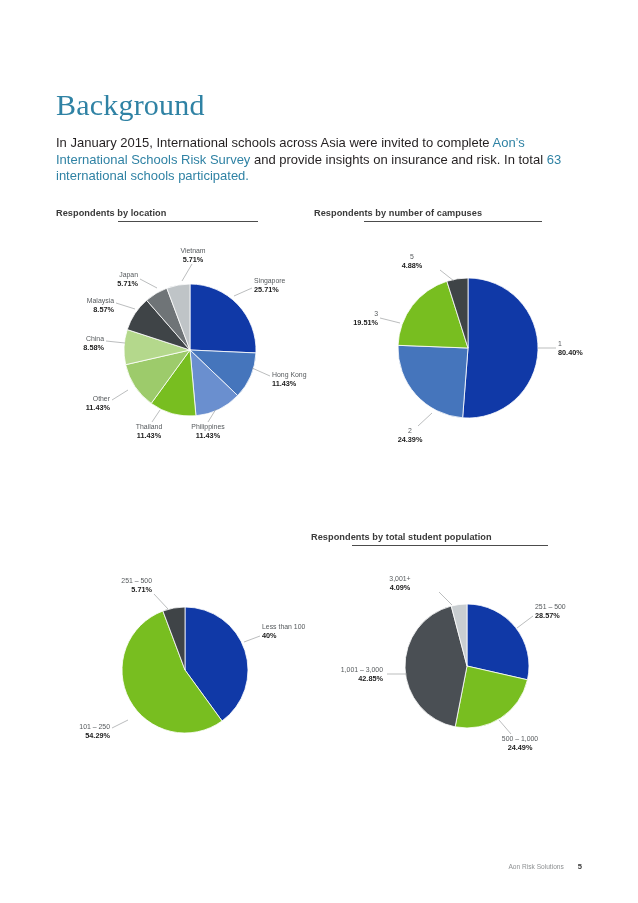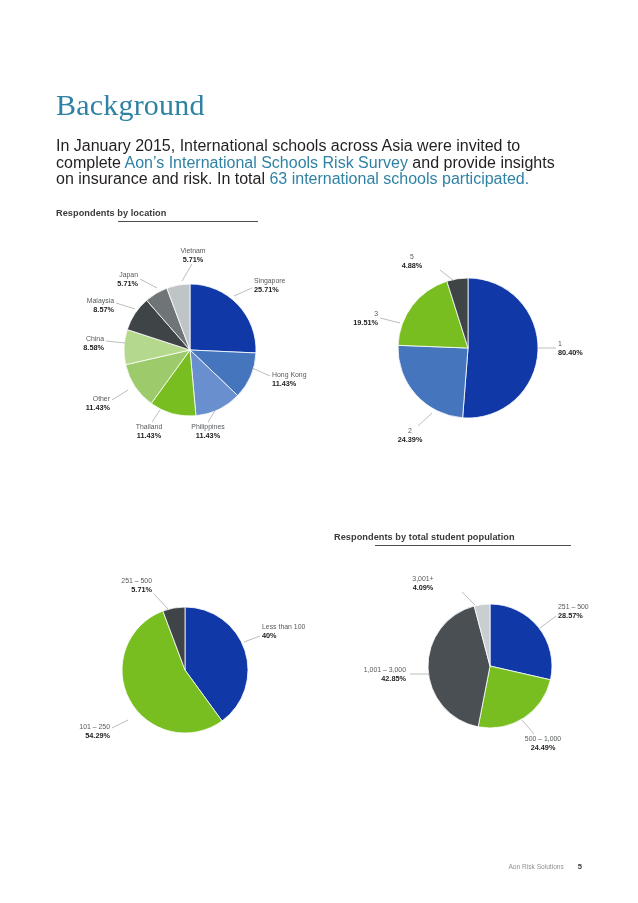--- a/index.html
+++ b/index.html
@@ -12,21 +12,21 @@
 
   
   .page-title{
     position:absolute;left:56px;top:68px;
     font-family:"Liberation Serif", serif;
     font-size:30px;font-weight:400;letter-spacing:.2px;
     color:#2f82a4;
   }
   .intro{
     position:absolute;left:56px;top:122px;width:520px;
-    font-size:16px;line-height:16.6px;color:#231f20;
+    font-size:13px;line-height:16.6px;color:#231f20;
   }
   .intro .lnk{color:#2f82a4;}
 
   
   .chart-block{position:absolute;}
   .chart-title{
     position:absolute;top:0;left:0;width:100%;
     font-size:9.2px;font-weight:700;color:#3a3a3a;
     letter-spacing:.05px;
     white-space:nowrap;
@@ -116,20 +116,24 @@
       <div class="lbl l" style="left:12px;top:62px;width:70px;">
         <span>Japan</span><b>5.71%</b>
       </div>
       <div class="lbl c" style="left:104px;top:38px;width:66px;">
         <span>Vietnam</span><b>5.71%</b>
       </div>
     </div>
   </div>
 
   <div class="chart-block" style="left:330px;top:208px;width:278px;height:270px;">
+    <div class="chart-title" style="left:-16px;">
+      <span>Respondents by number of campuses</span>
+      <span class="rule" style="width:178px;"></span>
+    </div>
     <div class="pie-wrap">
       <svg width="278" height="270" viewBox="0 0 278 270">
         <g class="pie">
             <path d="M138,140 L138,70 A70,70 0 1,1 132.6394131213115,209.79444181534825 Z" fill="#1039a7" stroke="#ffffff" stroke-width="0.8"></path>
             <path d="M138,140 L132.6394131213115,209.79444181534825 A70,70 0 0,1 68.05140842349155,137.31773669025364 Z" fill="#4575bc" stroke="#ffffff" stroke-width="0.8"></path>
             <path d="M138,140 L68.05140842349155,137.31773669025364 A70,70 0 0,1 116.87137629348827,73.26484239721442 Z" fill="#78be20" stroke="#ffffff" stroke-width="0.8"></path>
             <path d="M138,140 L116.87137629348827,73.26484239721442 A70,70 0 0,1 138,70 Z" fill="#3f4447" stroke="#ffffff" stroke-width="0.8"></path>
           </g>
         <g stroke="#8d9092" stroke-width="0.6" fill="none">
           <path d="M208,140 L226,140"></path>
@@ -172,21 +176,21 @@
       </div>
       <div class="lbl l" style="left:0px;top:190px;width:54px;">
         <span>101 – 250</span><b>54.29%</b>
       </div>
       <div class="lbl l" style="left:22px;top:44px;width:74px;">
         <span>251 – 500</span><b>5.71%</b>
       </div>
     </div>
   </div>
 
-  <div class="chart-block" style="left:344px;top:532px;width:278px;height:250px;">
+  <div class="chart-block" style="left:321px;top:532px;width:278px;height:250px;">
     <div class="chart-title" style="left:-10px;">
       <span>Respondents by total student population</span>
       <span class="rule" style="width:196px;"></span>
     </div>
     <div class="pie-wrap">
       <svg width="278" height="250" viewBox="0 0 278 250">
         <g class="pie">
             <path d="M146,134 L146,72 A62,62 0 0,1 206.44676866457618,147.79087227158635 Z" fill="#1039a7" stroke="#ffffff" stroke-width="0.8"></path>
             <path d="M146,134 L206.44676866457618,147.79087227158635 A62,62 0 0,1 134.15284718277795,194.8575793975195 Z" fill="#78be20" stroke="#ffffff" stroke-width="0.8"></path>
             <path d="M146,134 L134.15284718277795,194.8575793975195 A62,62 0 0,1 130.2418883902621,74.03599480942718 Z" fill="#4a4f54" stroke="#ffffff" stroke-width="0.8"></path>

